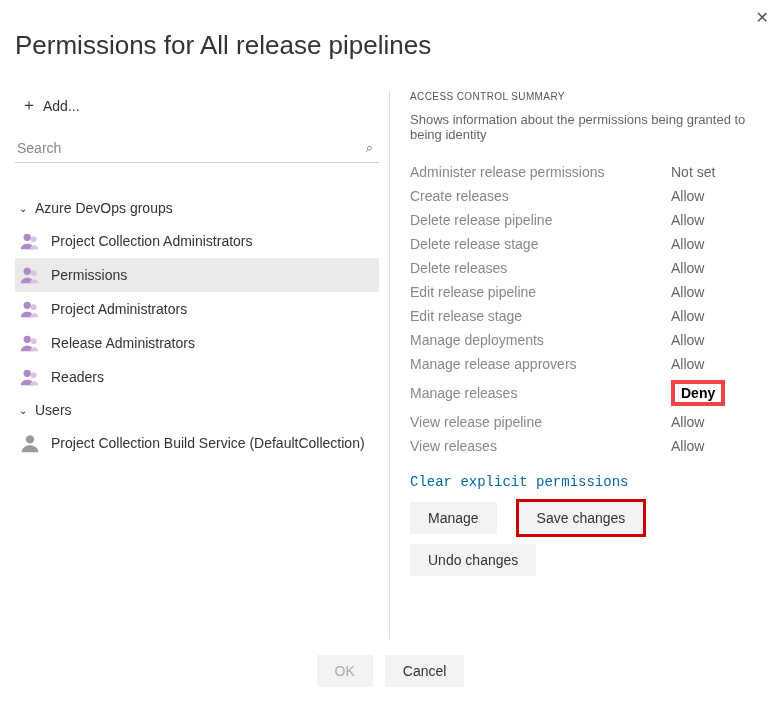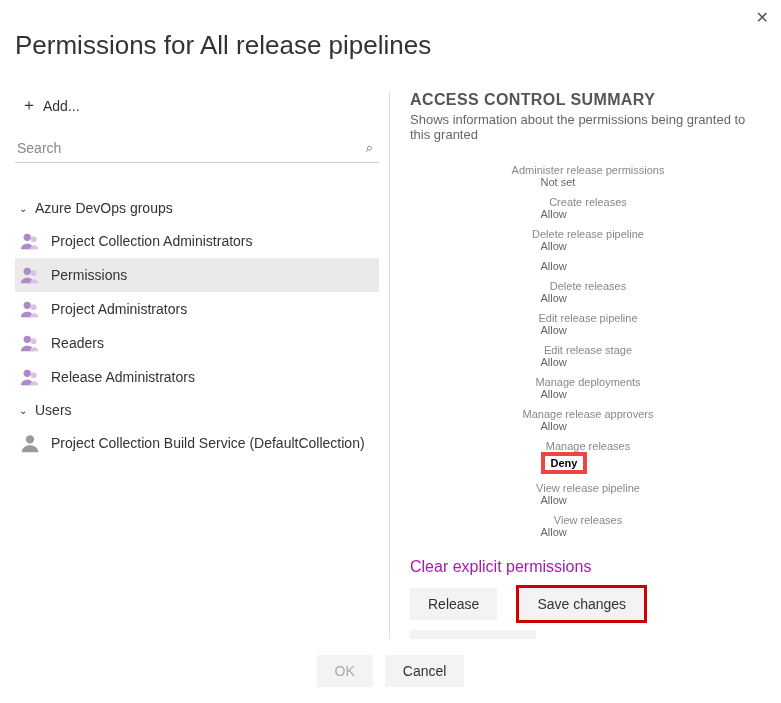--- a/index.html
+++ b/index.html
@@ -107,56 +107,56 @@
   .group-item.selected { background: #eaeaea; }
   .avatar {
     width: 22px;
     height: 22px;
     display: flex;
     align-items: center;
     justify-content: center;
   }
   .avatar svg { width: 22px; height: 22px; }
   .acs-heading {
-    font-size: 16px;
-    font-weight: 700;
+    font-size: 10px;
+    font-weight: 400;
     letter-spacing: 0.4px;
     color: #555;
-    margin-bottom: 3px;
+    margin-bottom: 10px;
   }
   .acs-sub {
     font-size: 13px;
     color: #666;
     margin-bottom: 18px;
   }
   .perm-row {
     display: flex;
     align-items: center;
     padding: 4px 0;
-    font-size: 11px;
-    flex-direction: column;
+    font-size: 14px;
   }
   .perm-name { flex: 1; color: #888; }
   .perm-val {
     width: 95px;
     color: #666;
   }
   .perm-val.deny {
     font-weight: 700;
     color: #000;
     border: 4px solid #ef4444;
     padding: 1px 6px;
     display: inline-block;
     width: auto;
   }
   .perm-val-wrap { width: 95px; }
   .clear-explicit {
     margin: 16px 0 12px 0;
-    font-size: 16px;
-    color: #a21caf;
+    font-size: 14px;
+    color: #0369a1;
+    font-family: Liberation Mono, monospace;
   }
   .btn-row {
     display: flex;
     gap: 10px;
     flex-wrap: wrap;
   }
   .btn {
     background: #f3f3f3;
     border: none;
     padding: 8px 18px;
@@ -245,33 +245,33 @@
 
       <div class="group-item">
         <span class="avatar">
           <svg viewBox="0 0 24 24">
               <circle cx="9" cy="8" r="4" fill="#b089c9"></circle>
               <circle cx="16" cy="10" r="3.2" fill="#d9c2e8"></circle>
               <path d="M2 21c0-4 4-6 7-6s7 2 7 6" fill="#b089c9"></path>
               <path d="M12 21c0-3 2.5-4.5 4.5-4.5S21 18 21 21" fill="#d9c2e8"></path>
             </svg>
         </span>
+        <span class="label">Release Administrators</span>
+      </div>
+
+      <div class="group-item">
+        <span class="avatar">
+          <svg viewBox="0 0 24 24">
+              <circle cx="9" cy="8" r="4" fill="#b089c9"></circle>
+              <circle cx="16" cy="10" r="3.2" fill="#d9c2e8"></circle>
+              <path d="M2 21c0-4 4-6 7-6s7 2 7 6" fill="#b089c9"></path>
+              <path d="M12 21c0-3 2.5-4.5 4.5-4.5S21 18 21 21" fill="#d9c2e8"></path>
+            </svg>
+        </span>
         <span class="label">Readers</span>
-      </div>
-
-      <div class="group-item">
-        <span class="avatar">
-          <svg viewBox="0 0 24 24">
-              <circle cx="9" cy="8" r="4" fill="#b089c9"></circle>
-              <circle cx="16" cy="10" r="3.2" fill="#d9c2e8"></circle>
-              <path d="M2 21c0-4 4-6 7-6s7 2 7 6" fill="#b089c9"></path>
-              <path d="M12 21c0-3 2.5-4.5 4.5-4.5S21 18 21 21" fill="#d9c2e8"></path>
-            </svg>
-        </span>
-        <span class="label">Release Administrators</span>
       </div>
 
       <div class="section-header">
         <span class="chevron">⌄</span>
         <span class="label">Users</span>
       </div>
 
       <div class="group-item">
         <span class="avatar">
           <svg viewBox="0 0 24 24">
@@ -280,36 +280,37 @@
             </svg>
         </span>
         <span class="label">Project Collection Build Service (DefaultCollection)</span>
       </div>
 
     </div>
 
     <div class="right">
 
       <div class="acs-heading">ACCESS CONTROL SUMMARY</div>
-      <div class="acs-sub">Shows information about the permissions being granted to this granted</div>
+      <div class="acs-sub">Shows information about the permissions being granted to being identity</div>
 
       <div id="perm-list">
           <div class="perm-row">
             <span class="perm-name">Administer release permissions</span>
             <span class="perm-val-wrap"><span class="perm-val">Not set</span></span>
           </div>
           <div class="perm-row">
             <span class="perm-name">Create releases</span>
             <span class="perm-val-wrap"><span class="perm-val">Allow</span></span>
           </div>
           <div class="perm-row">
             <span class="perm-name">Delete release pipeline</span>
             <span class="perm-val-wrap"><span class="perm-val">Allow</span></span>
           </div>
           <div class="perm-row">
+            <span class="perm-name">Delete release stage</span>
             <span class="perm-val-wrap"><span class="perm-val">Allow</span></span>
           </div>
           <div class="perm-row">
             <span class="perm-name">Delete releases</span>
             <span class="perm-val-wrap"><span class="perm-val">Allow</span></span>
           </div>
           <div class="perm-row">
             <span class="perm-name">Edit release pipeline</span>
             <span class="perm-val-wrap"><span class="perm-val">Allow</span></span>
           </div>
@@ -335,21 +336,21 @@
           </div>
           <div class="perm-row">
             <span class="perm-name">View releases</span>
             <span class="perm-val-wrap"><span class="perm-val">Allow</span></span>
           </div>
         </div>
 
       <div class="clear-explicit">Clear explicit permissions</div>
 
       <div class="btn-row">
-        <button class="btn">Release</button>
+        <button class="btn">Manage</button>
         <button class="btn highlight">Save changes</button>
         <button class="btn">Undo changes</button>
       </div>
 
     </div>
 
   </div>
 
   <div class="footer">
     <button class="btn disabled">OK</button>

